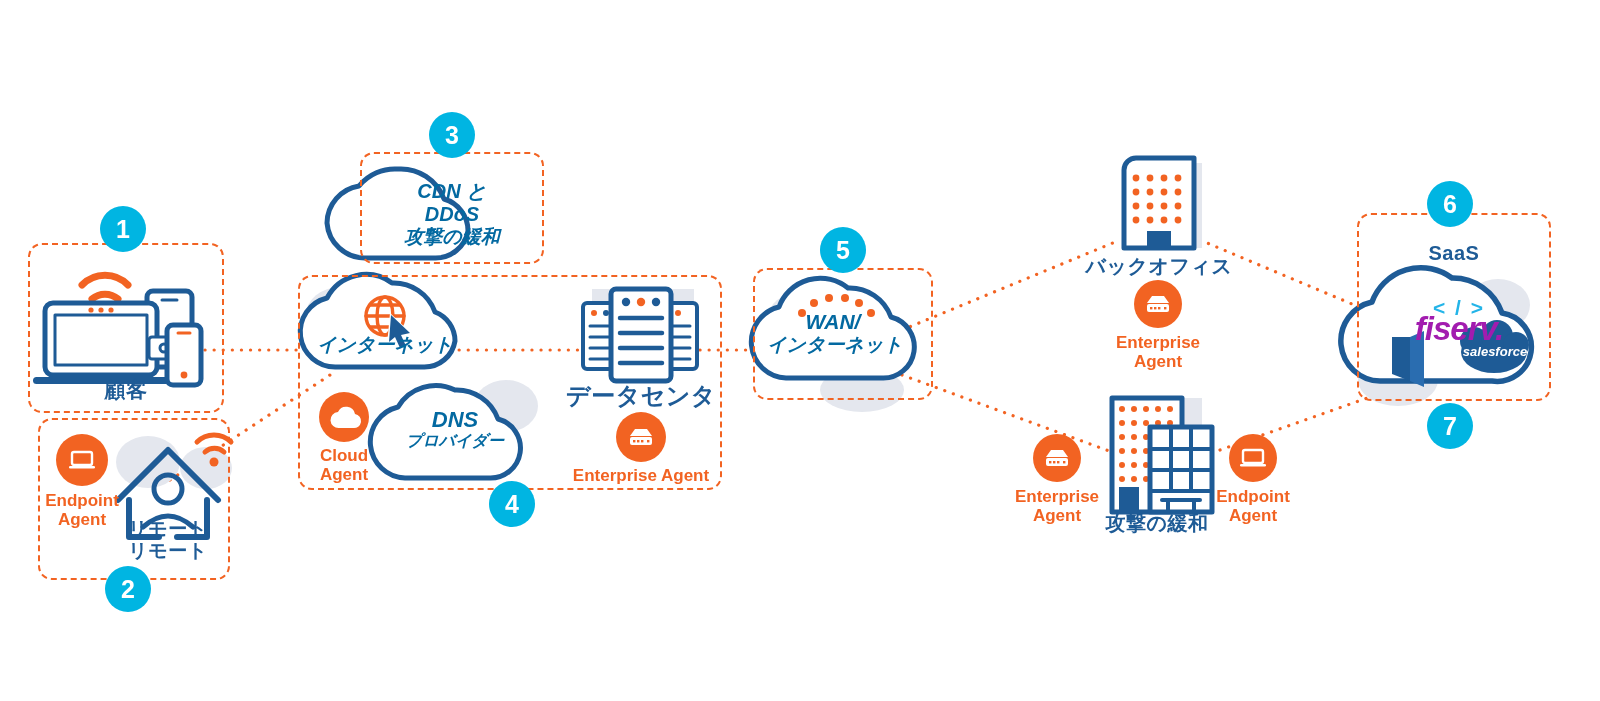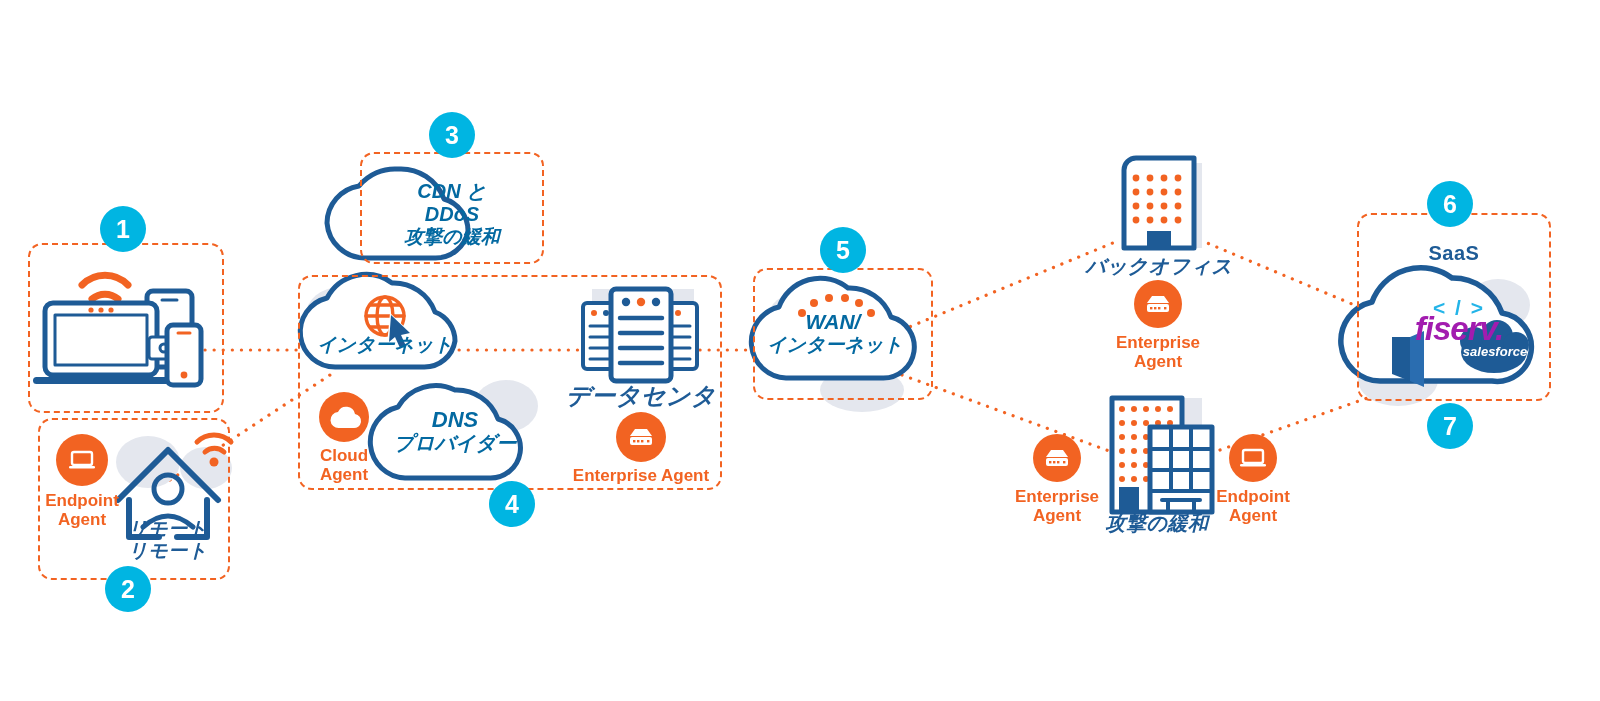--- a/index.html
+++ b/index.html
@@ -28,21 +28,20 @@
     display:flex;align-items:center;justify-content:center;
     z-index:30;
     font-family:"Liberation Sans",sans-serif;
   }
 
   
   .jp-label{
     position:absolute;color:#1e5b96;font-weight:bold;
     font-size:19px;line-height:1.15;text-align:center;
     letter-spacing:.5px;
-    font-style:italic;
   }
   .ag-label{
     position:absolute;color:#f26322;font-weight:bold;
     font-size:17px;line-height:1.12;text-align:center;
   }
   .saas-label{
     position:absolute;color:#1e5b96;font-weight:bold;
     font-size:20px;text-align:center;letter-spacing:.5px;
   }
 
@@ -306,20 +305,21 @@
   <div class="dash-box" style="left:1357px;top:213px;width:194px;height:188px;"></div>
 
   <div class="badge" style="left:100px;top:206px;">1</div>
   <div class="badge" style="left:105px;top:566px;">2</div>
   <div class="badge" style="left:429px;top:112px;">3</div>
   <div class="badge" style="left:489px;top:481px;">4</div>
   <div class="badge" style="left:820px;top:227px;">5</div>
   <div class="badge" style="left:1427px;top:181px;">6</div>
   <div class="badge" style="left:1427px;top:403px;">7</div>
 
+  <div class="jp-label" style="left:26px;top:378px;width:200px;font-size:21px;">顧客</div>
 
   <div class="jp-label" style="left:118px;top:518px;width:100px;font-size:19px;">リモート</div>
   <div class="jp-label" style="left:118px;top:540px;width:100px;font-size:19px;">リモート</div>
   <div class="agent-circle" style="left:56px;top:434px;width:52px;height:52px;">
     <svg width="30" height="30" viewBox="0 0 30 30">
       <rect x="5" y="7" width="20" height="13" rx="2" fill="none" stroke="#fff" stroke-width="2.4"></rect>
       <rect x="2" y="21" width="26" height="2.6" rx="1.3" fill="#fff"></rect>
     </svg>
   </div>
   <div class="ag-label" style="left:32px;top:491px;width:100px;">Endpoint</div>
@@ -333,21 +333,21 @@
 
   <div class="agent-circle" style="left:319px;top:392px;width:50px;height:50px;">
     <svg width="32" height="26" viewBox="0 0 32 26">
       <path d="M11 24 a8 8 0 0 1 -1 -16 a9 9 0 0 1 17 2 a6 6 0 0 1 -2 14 z" fill="#fff"></path>
     </svg>
   </div>
   <div class="ag-label" style="left:304px;top:446px;width:80px;">Cloud</div>
   <div class="ag-label" style="left:304px;top:465px;width:80px;">Agent</div>
 
   <div class="cloud-text" style="left:396px;top:408px;width:118px;font-size:22px;">DNS</div>
-  <div class="cloud-text" style="left:384px;top:432px;width:142px;font-size:20px;">プロバイダー</div>
+  <div class="cloud-text" style="left:384px;top:432px;width:142px;font-size:16px;">プロバイダー</div>
 
   <div class="jp-label" style="left:561px;top:382px;width:160px;font-size:24px;">データセンター</div>
   <div class="agent-circle" style="left:616px;top:412px;width:50px;height:50px;">
     <svg width="30" height="26" viewBox="0 0 30 26">
       <path d="M4 12 L9 5 h12 l5 7 z" fill="#fff"></path>
       <rect x="4" y="13" width="22" height="8" rx="2" fill="#fff"></rect>
       <rect x="7" y="16" width="2.4" height="2.4" fill="#f26322"></rect>
       <rect x="11" y="16" width="2.4" height="2.4" fill="#f26322"></rect>
       <rect x="15" y="16" width="2.4" height="2.4" fill="#f26322"></rect>
       <rect x="21" y="16" width="2.4" height="2.4" fill="#f26322"></rect>

